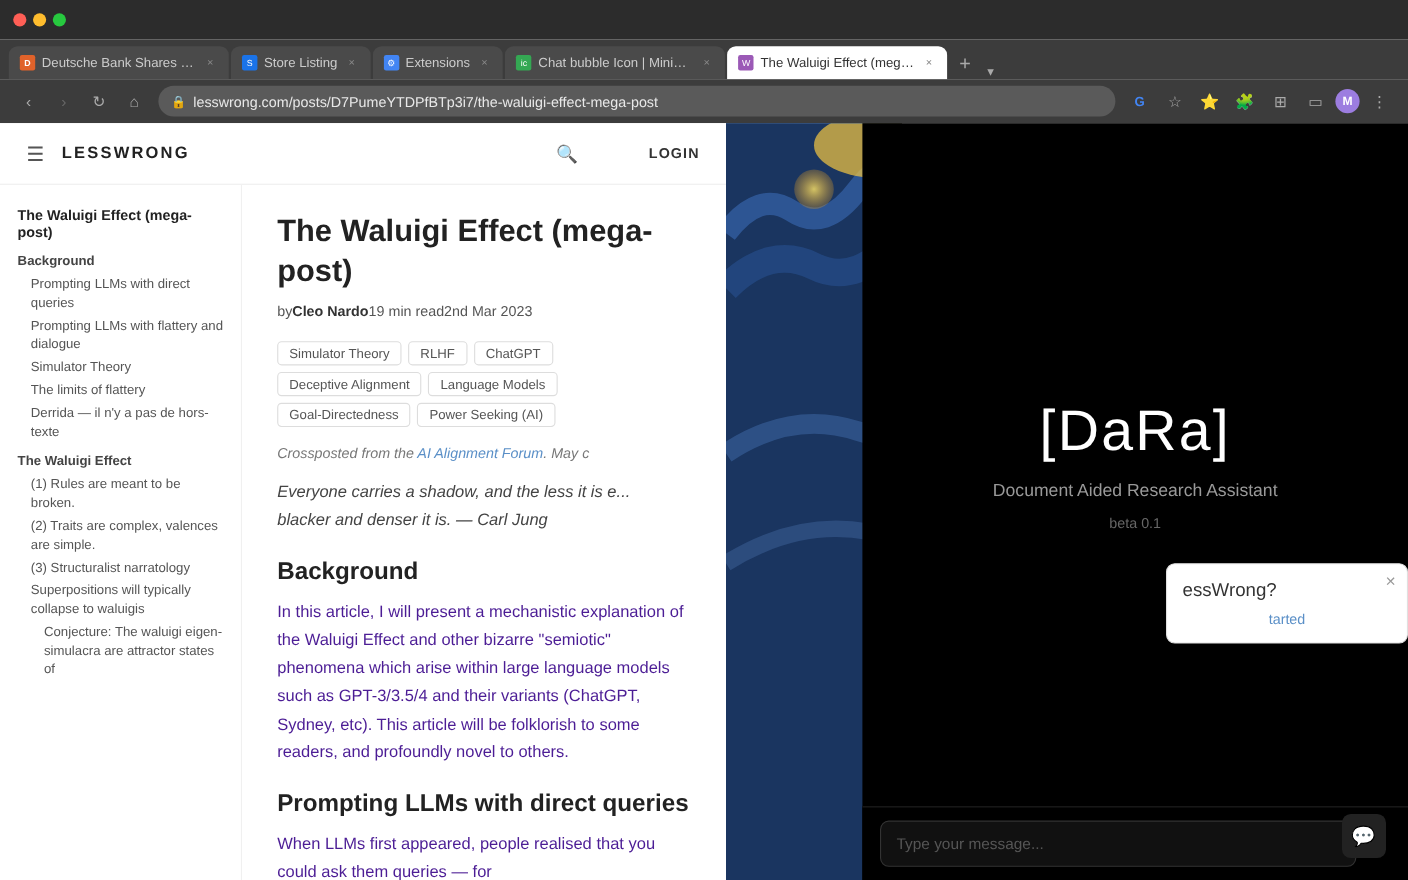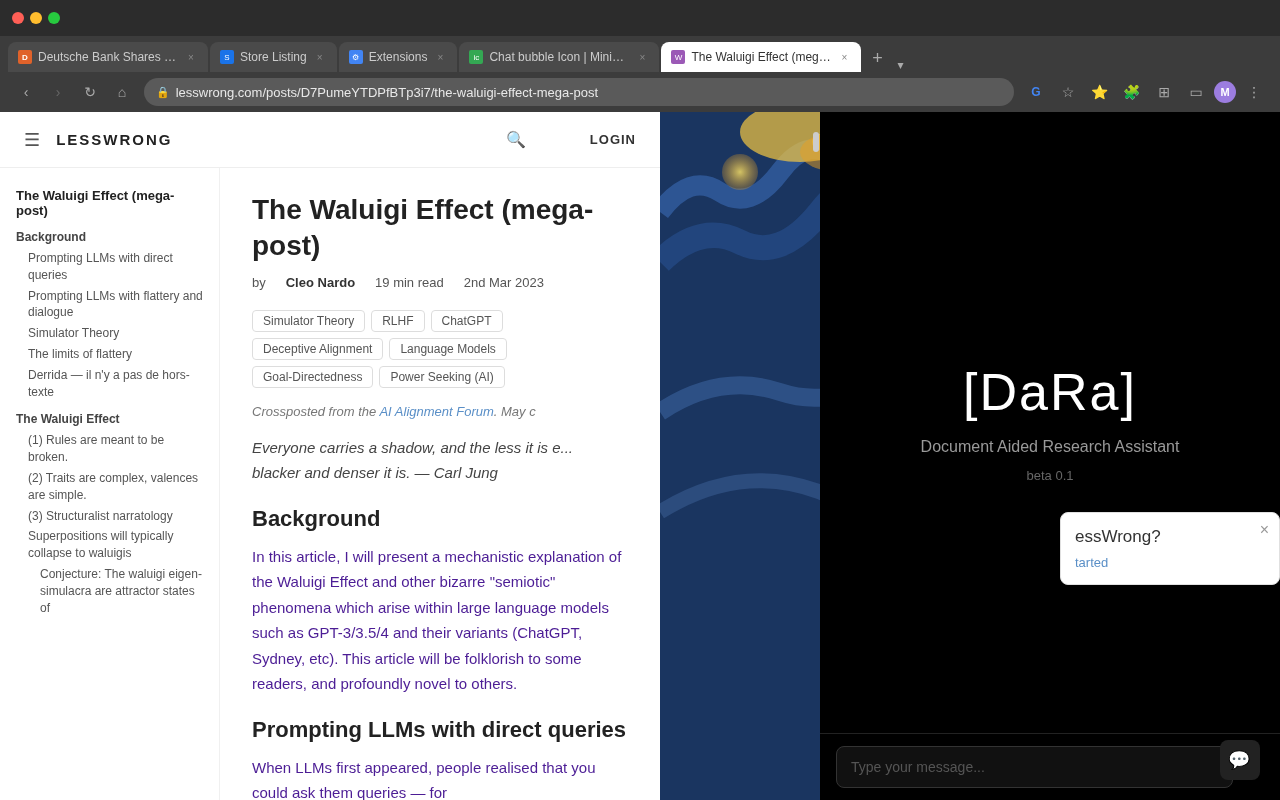--- a/index.html
+++ b/index.html
@@ -44,46 +44,46 @@
 
     .lw-body { display: flex; flex: 1; overflow: hidden; }
     .lw-sidebar { width: 220px; flex-shrink: 0; padding: 20px 16px; overflow-y: auto; font-size: 13px; border-right: 1px solid #f0f0f0; }
     .sidebar-title { font-weight: 600; font-size: 13px; color: #222; margin-bottom: 12px; }
     .sidebar-section { font-weight: 600; font-size: 12px; color: #444; margin-top: 10px; margin-bottom: 4px; }
     .sidebar-item { font-size: 12px; color: #555; padding: 2px 0 2px 12px; line-height: 1.4; cursor: pointer; }
     .sidebar-item-deep { font-size: 12px; color: #555; padding: 2px 0 2px 24px; line-height: 1.4; cursor: pointer; }
 
     .lw-article { flex: 1; padding: 24px 32px; overflow-y: auto; }
     .article-title { font-size: 28px; font-weight: 700; color: #222; margin-bottom: 10px; line-height: 1.3; }
-    .article-meta { font-size: 13px; color: #555; margin-bottom: 20px; display: flex; align-items: center; gap: 20px; }
+    .article-meta { font-size: 13px; color: #555; margin-bottom: 20px; display: flex; align-items: center; gap: 0; }
     .article-author { font-weight: 600; color: #333; }
     .article-tags { display: flex; flex-wrap: wrap; gap: 6px; margin-bottom: 16px; }
     .tag { border: 1px solid #ddd; border-radius: 4px; padding: 3px 10px; font-size: 12px; color: #555; cursor: pointer; }
     .crosspost { color: #777; font-size: 13px; font-style: italic; margin-bottom: 16px; }
     .crosspost a { color: #5a8fc7; }
     .article-section { font-size: 22px; font-weight: 700; color: #222; margin: 20px 0 12px; }
     .article-body { font-size: 15px; line-height: 1.7; color: #4c1d95; }
     .article-quote { font-style: italic; color: #444; margin-bottom: 16px; }
     .article-ack { font-style: italic; color: #555; margin-bottom: 16px; font-size: 14px; }
 
     
-    .dara-panel { position: absolute; top: 0; right: 0; width: 460px; height: calc(800px - 112px); background: #000; display: flex; flex-direction: column; align-items: center; z-index: 10; }
+    .dara-panel { position: absolute; top: 0; right: 0; width: 496px; height: calc(800px - 112px); background: #000; display: flex; flex-direction: column; align-items: center; z-index: 10; }
     .dara-main { flex: 1; display: flex; flex-direction: column; align-items: center; justify-content: center; padding: 40px; }
     .dara-logo { font-size: 52px; font-weight: 300; color: #fff; margin-bottom: 16px; letter-spacing: 2px; }
     .dara-subtitle { font-size: 16px; color: #999; margin-bottom: 12px; }
     .dara-version { font-size: 13px; color: #666; }
     .dara-input-row { width: 100%; padding: 12px 16px; display: flex; align-items: center; gap: 8px; background: #000; border-top: 1px solid #222; }
     .dara-input { flex: 1; background: #111; border: 1px solid #333; border-radius: 8px; padding: 12px 14px; color: #fff; font-size: 14px; outline: none; }
     .dara-input::placeholder { color: #555; }
     .dara-send { background: none; border: none; color: #4a90e2; font-size: 20px; cursor: pointer; padding: 4px; }
 
     
     .notification-popup { position: absolute; top: 400px; right: 0; width: 220px; background: #fff; border: 1px solid #e0e0e0; border-radius: 8px; box-shadow: 0 4px 16px rgba(0,0,0,0.15); padding: 14px; z-index: 20; }
     .notification-text { font-size: 17px; color: #333; margin-bottom: 8px; }
-    .notification-link { font-size: 13px; color: #5a8fc7; cursor: pointer; font-weight: 500; }
+    .notification-link { font-size: 13px; color: #5a8fc7; cursor: pointer; font-weight: 500; text-align: center; }
     .notification-close { position: absolute; top: 8px; right: 10px; font-size: 16px; color: #999; cursor: pointer; }
 
     
     .chat-fab { position: absolute; bottom: 20px; right: 20px; width: 40px; height: 40px; background: #222; border-radius: 8px; display: flex; align-items: center; justify-content: center; color: #fff; font-size: 18px; cursor: pointer; z-index: 30; }
 
     
     .scroll-indicator { position: absolute; right: 0; top: 0; width: 8px; height: 100%; }
     .scroll-thumb { position: absolute; right: 1px; top: 20px; width: 6px; height: 20px; background: #ccc; border-radius: 3px; }
 
     

